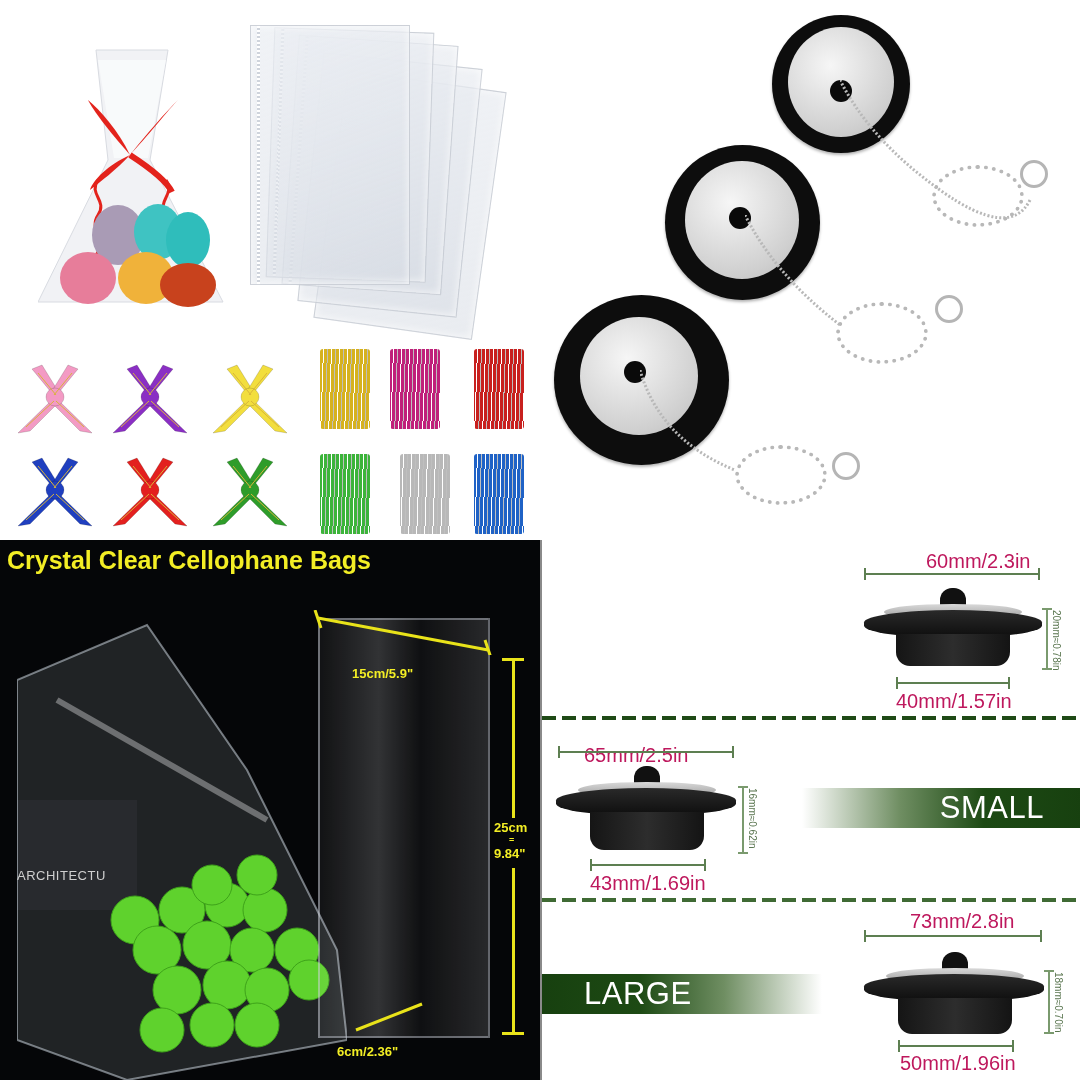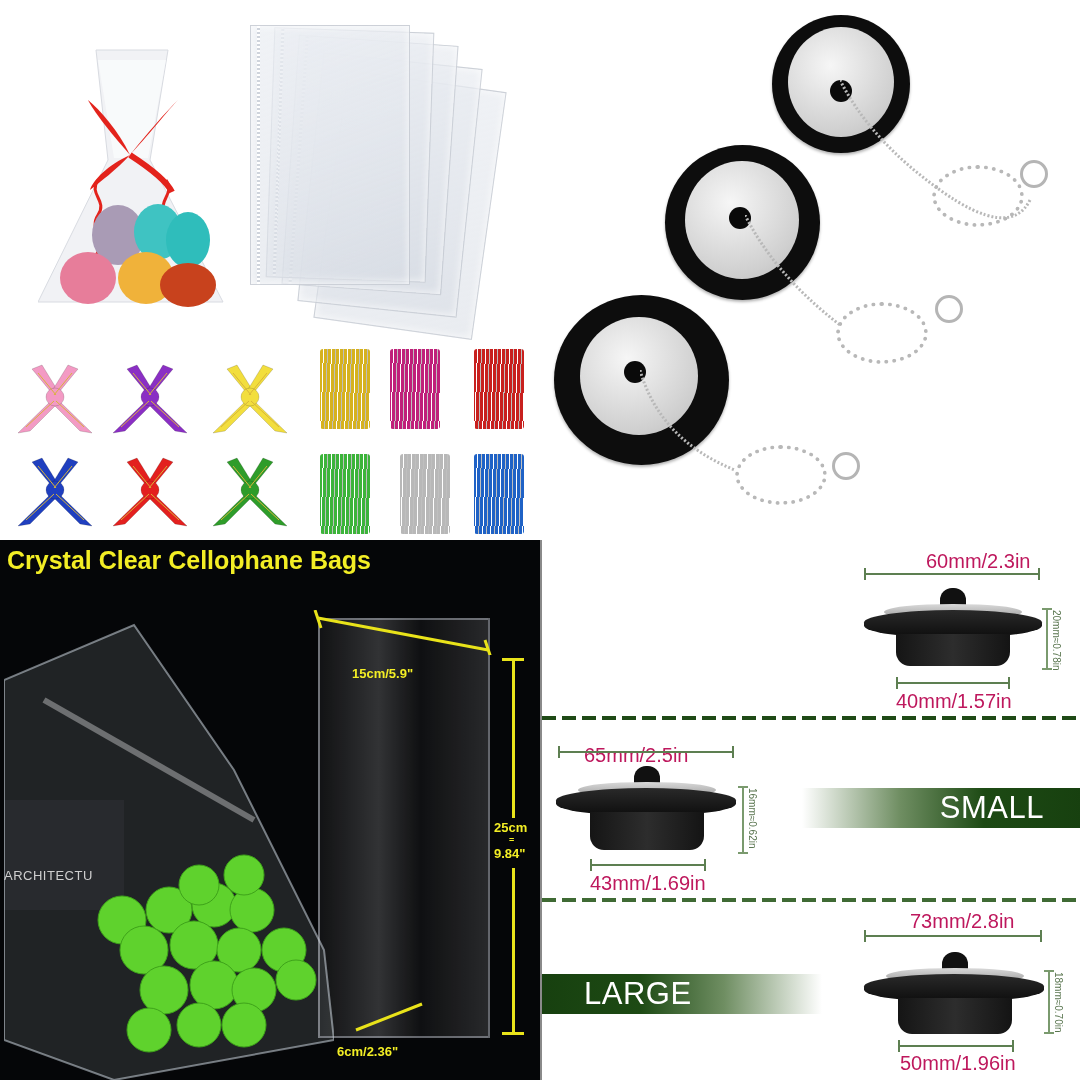--- a/index.html
+++ b/index.html
@@ -231,21 +231,21 @@
   <div class="chain" style="left:195px;top:445px;width:92px;height:60px;"></div>
   <div class="ring" style="left:292px;top:452px;"></div>
   <svg class="abs" style="left:100px;top:370px" width="240" height="140">
       <path d="M0 0 Q20 70 95 100" stroke="#b8b8b8" stroke-width="3" stroke-dasharray="2 2" fill="none"></path>
     </svg>
 </div>
 
 <div id="q-bl">
   <div class="abs ylw" style="left:7px;top:6px;font-size:25px;text-align:center;">Crystal Clear Cellophane Bags</div>
 
-  <div class="abs" style="left:4px;top:80px;width:330px;height:460px;">
+  <div class="abs" style="left:17px;top:80px;width:330px;height:460px;">
     <svg width="330" height="460" viewBox="0 0 330 460">
       <rect x="0" y="180" width="120" height="110" fill="#0e0f12"></rect>
       <path d="M0 60 L130 5 L230 150 L320 330 L330 420 L110 460 L0 420 Z" fill="rgba(200,210,220,.14)" stroke="rgba(220,230,240,.5)" stroke-width="2"></path>
       <g fill="#5fd22d" stroke="#3ea31a" stroke-width="1">
         <circle cx="118" cy="300" r="24"></circle>
           <circle cx="165" cy="290" r="23"></circle>
           <circle cx="210" cy="285" r="22"></circle>
           <circle cx="248" cy="290" r="22"></circle>
         <circle cx="140" cy="330" r="24"></circle>
           <circle cx="190" cy="325" r="24"></circle>

